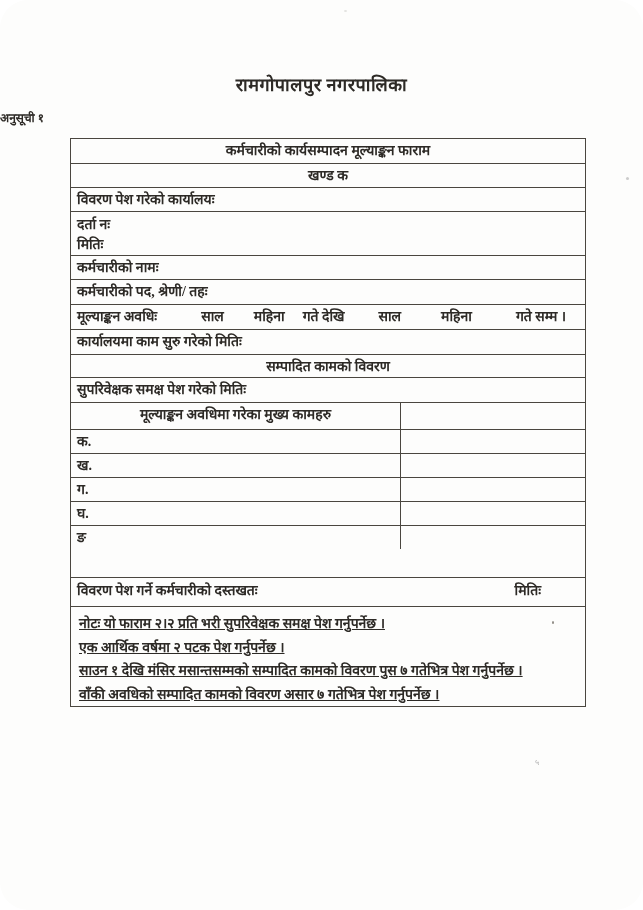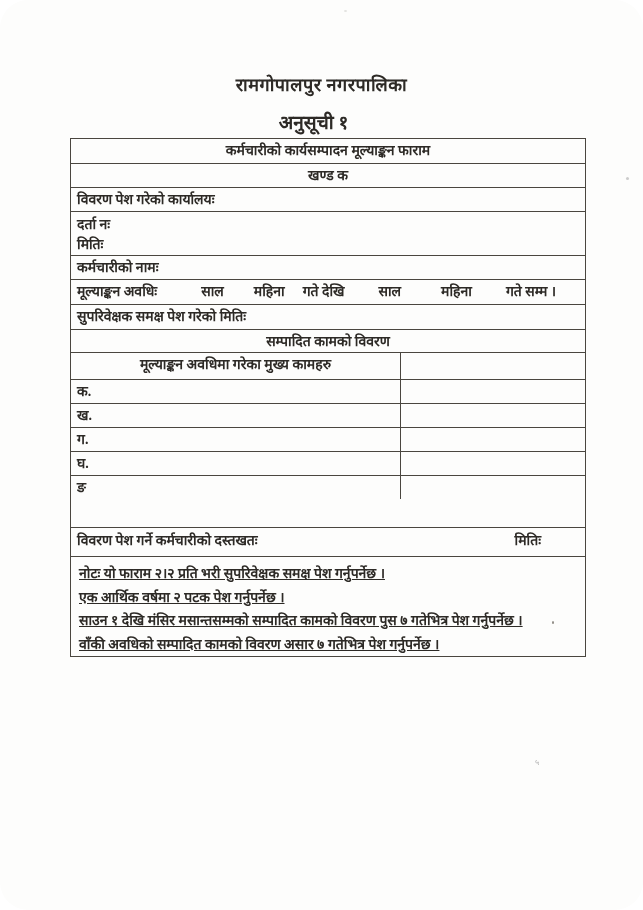--- a/index.html
+++ b/index.html
@@ -8,42 +8,42 @@
     background:#fdfdfc;
     font-family:"Liberation Serif","DejaVu Serif",serif;
     color:#2d2a26; overflow:hidden;border-radius:28px;
   }
   .doc-title {
     position:absolute; top:72px; left:0; right:0;
     text-align:center; font-size:18px; font-weight:700; letter-spacing:.5px;
   }
   .doc-subtitle {
     position:absolute; top:109px; left:0; right:16px;
-    text-align:center; font-size:19px; font-weight:700;
+    font-size:12px; font-weight:700;
   }
   .form {
     position:absolute; top:138px; left:70px; width:516px;
     border:1.6px solid #4a463f; box-sizing:border-box;
     font-size:14px; font-weight:600; line-height:1.35;
   }
   .row { box-sizing:border-box; padding:3px 6px 0 6px; }
   .row + .row { border-top:1.4px solid #4a463f; }
   .h23{height:23px}.h24{height:24px}.h25{height:25px}
   .h27{height:27px}.h29{height:29px}.h44{height:44px}
   .center { text-align:center; }
   .bold { font-weight:700; }
   .reg-row div { line-height:20px; }
   .eval-row { display:flex; padding-right:10px; }
   .eval-row span { white-space:nowrap; }
   .eval-row span:nth-child(2){margin-left:44px}
   .eval-row span:nth-child(3){margin-left:30px}
   .eval-row span:nth-child(4){margin-left:18px}
   .eval-row span:nth-child(5){margin-left:34px}
   .eval-row span:nth-child(6){margin-left:40px}
-  .eval-row span:nth-child(7){margin-left:34px}
+  .eval-row span:nth-child(7){margin-left:44px}
   .flexrow { display:flex; padding:0; }
   .wcell-l {
     width:330px; box-sizing:border-box;
     border-right:1.4px solid #4a463f; padding:3px 6px 0 6px;
   }
   .wcell-r { flex:1; padding:3px 6px 0 6px; }
   .sign-row { display:flex; justify-content:space-between; padding:4px 44px 0 6px;margin-top:28px; }
   .notes { padding:5px 8px 0 8px; }
   .notes div { line-height:23.5px; white-space:nowrap;text-decoration:underline; }
   .page-mark {
@@ -71,35 +71,37 @@
 
     <div class="row h24">विवरण पेश गरेको कार्यालयः</div>
 
     <div class="row h44 reg-row">
       <div>दर्ता नः</div>
       <div>मितिः</div>
     </div>
 
     <div class="row h24">कर्मचारीको नामः</div>
 
+    <div class="row h25">कर्मचारीको पद, श्रेणी/ तहः</div>
 
     <div class="row h25 eval-row">
       <span>मूल्याङ्कन अवधिः</span>
       <span>साल</span>
       <span>महिना</span>
       <span>गते देखि</span>
       <span>साल</span>
       <span>महिना</span>
       <span>गते सम्म ।</span>
     </div>
 
+    <div class="row h25">कार्यालयमा काम सुरु गरेको मितिः</div>
+
+    <div class="row h23 center">सम्पादित कामको विवरण</div>
 
     <div class="row h25">सुपरिवेक्षक समक्ष पेश गरेको मितिः</div>
-
-    <div class="row h23 center">सम्पादित कामको विवरण</div>
 
     <div class="row h27 flexrow">
       <div class="wcell-l center">मूल्याङ्कन अवधिमा गरेका मुख्य कामहरु</div>
     </div>
 
     <div class="row h24 flexrow">
       <div class="wcell-l">क.</div>
       <div class="wcell-r"></div>
     </div>
     <div class="row h24 flexrow">

